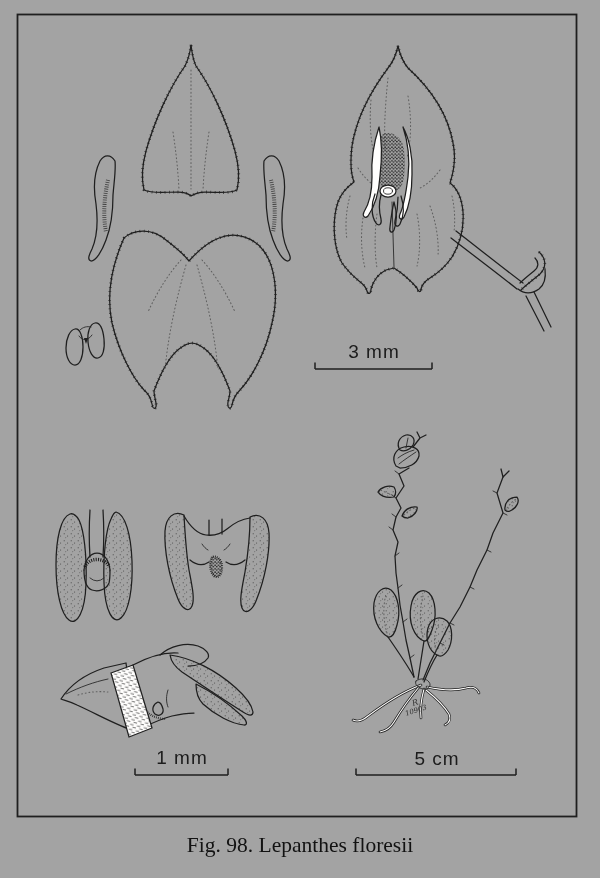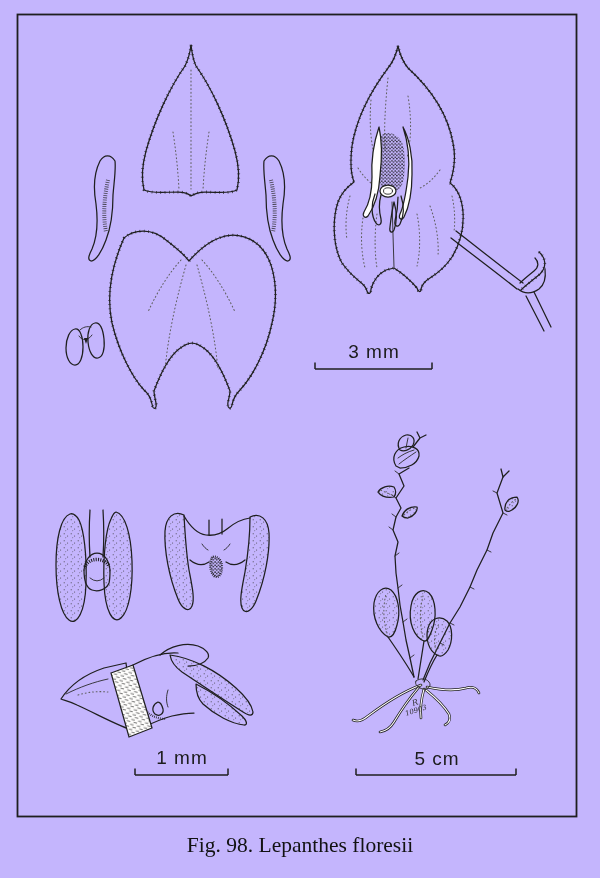--- a/index.html
+++ b/index.html
@@ -1,16 +1,16 @@
 <!DOCTYPE html>
 <html><head>
 <meta charset="utf-8">
 <style>
   html,body{margin:0;padding:0;background:#ffffff;}
-  .page{position:relative;width:600px;height:878px;background:#c4b5fd;overflow:hidden;
+  .page{position:relative;width:600px;height:878px;background:#a3a3a3;overflow:hidden;
         font-family:"Liberation Sans",sans-serif;}
   svg{position:absolute;inset:0;}
   .ln{fill:none;stroke:#1f1f1f;stroke-width:1.25;stroke-linecap:round;stroke-linejoin:round;}
   .thin{fill:none;stroke:#2a2a2a;stroke-width:0.9;stroke-linecap:round;}
   .serr{fill:none;stroke:#1f1f1f;stroke-width:2.8;stroke-dasharray:0.7 3.6;opacity:.9;}
   .vein{fill:none;stroke:#606060;stroke-width:1.05;stroke-dasharray:0.9 2.8;stroke-linecap:round;}
   .stipfill{fill:url(#stip);stroke:#1f1f1f;stroke-width:1.25;stroke-linejoin:round;}
   .densefill{fill:url(#stipDense);stroke:none;}
   .whitefill{fill:#fffefd;stroke:#1f1f1f;stroke-width:1.25;stroke-linejoin:round;}
   .rootA{fill:none;stroke:#1f1f1f;stroke-width:2.6;stroke-linecap:round;}

